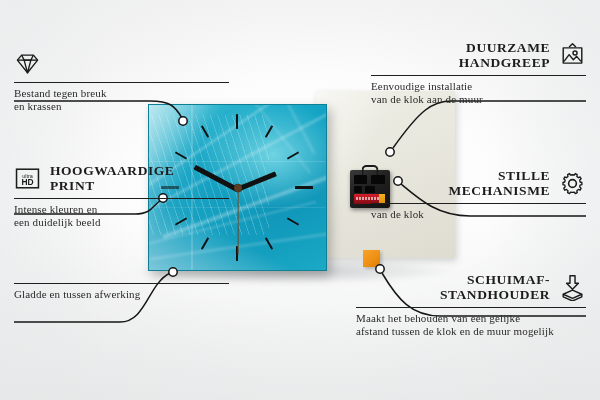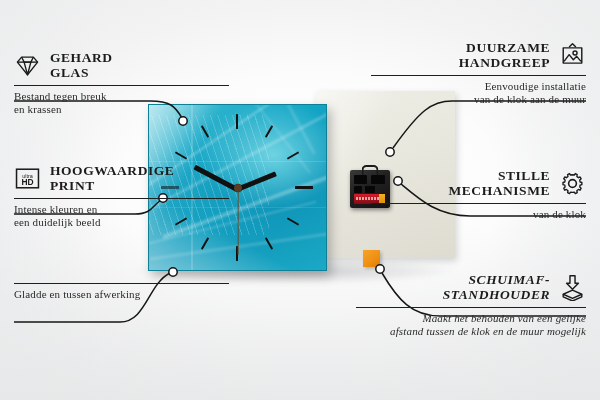--- a/index.html
+++ b/index.html
@@ -29,33 +29,33 @@
   .callout .titles{
     font-weight:700;font-size:13.5px;line-height:15px;letter-spacing:.55px;
     color:#1c1c1c;text-transform:uppercase;
   }
   .callout.left .titles{text-align:left;}
   .callout.right .titles{text-align:right;}
   .callout .rule{height:1.4px;background:#1f1f1f;margin:5px 0 4px;width:100%;}
   .callout .desc{
     font-size:11px;line-height:12.2px;color:#2a2a2a;letter-spacing:.15px;
   }
-  .callout.right .desc{text-align:right;}
+  .callout.right .desc{text-align:left;}
 
   .icon{width:27px;height:27px;flex:0 0 27px;display:block;}
   .icon svg{display:block;width:27px;height:27px;}
 
   
   #c-gehard   {left:14px;  top:50px;}
   #c-print    {left:14px;  top:163px;}
   #c-randen   {left:14px;  top:278px;}
   
   #c-handgreep{left:371px; top:40px;}
   #c-mechanisme{left:371px;top:168px;}
-  #c-standhouder{left:371px;top:272px;font-style:italic;}
+  #c-standhouder{left:371px;top:272px;}
 
   
   #product{position:absolute;left:148px;top:104px;width:294px;height:168px;}
   
   .backpanel{
     position:absolute;left:168px;top:-13px;width:139px;height:167px;
     background:linear-gradient(160deg,#efeee6 0%,#e8e7dd 45%,#dedcd1 100%);
     box-shadow:2px 3px 7px rgba(0,0,0,.16);
   }
   .backpanel:after{
@@ -247,24 +247,20 @@
       <span class="icon">
         <svg viewBox="0 0 32 32">
             <g fill="none" stroke="#1b1b1b" stroke-width="1.6" stroke-linejoin="round">
           <path d="M4 12 L16 27 L28 12 L23 6 L9 6 Z"></path>
               <path d="M4 12 H28"></path>
               <path d="M9 6 L12 12 L16 27 L20 12 L23 6"></path>
               <path d="M12 12 L20 12"></path>
             </g>
           </svg>
       </span>
-      <div class="titles">
-        <div>GEHARD</div>
-        <div>GLAS</div>
-      </div>
     </div>
     <div class="rule"></div>
     <div class="desc">
       <div>Bestand tegen breuk</div>
       <div>en krassen</div>
     </div>
   </div>
 
   <div class="callout left" id="c-print">
     <div class="head">

